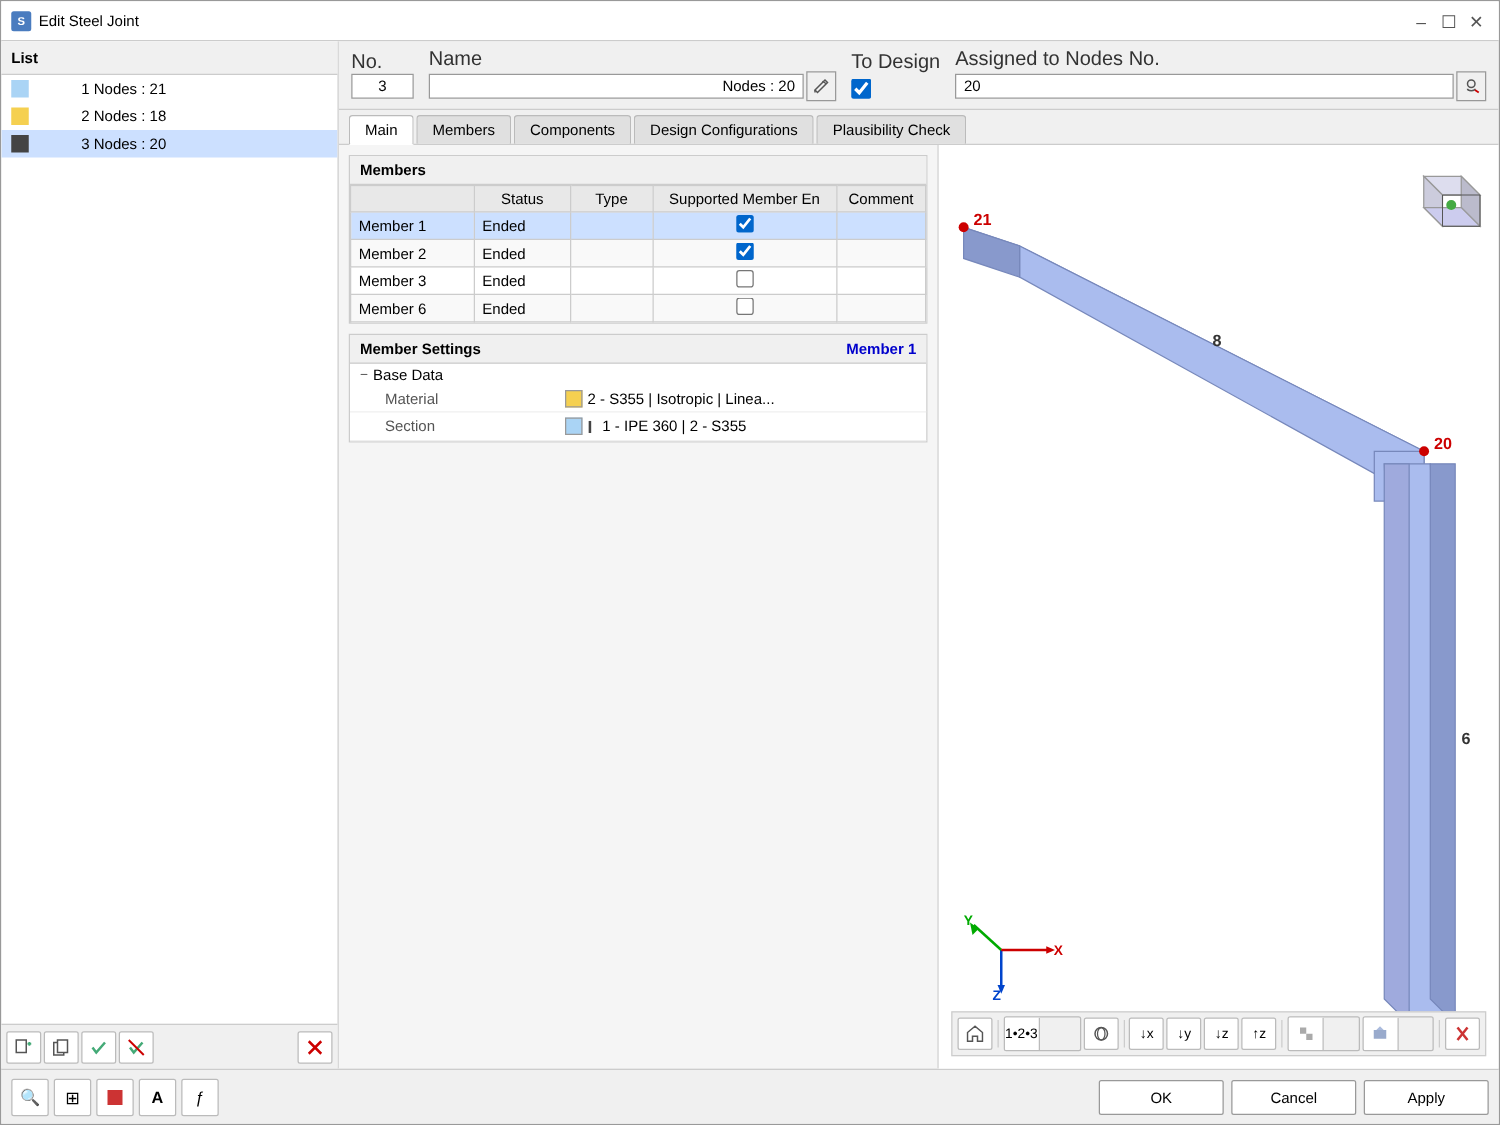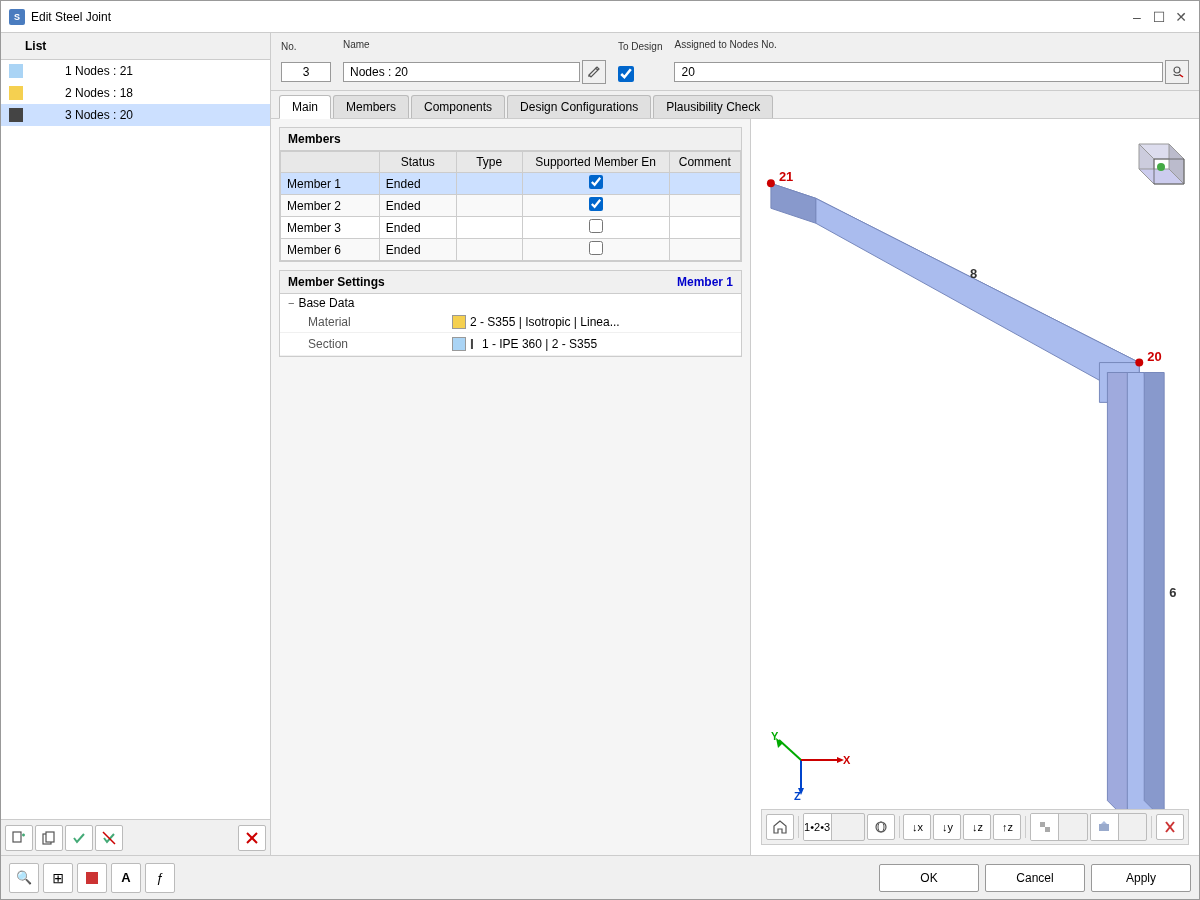--- a/index.html
+++ b/index.html
@@ -12,38 +12,38 @@
     .title-bar-icon { width: 16px; height: 16px; margin-right: 6px; background: #4a7cbf; border-radius: 2px; display: flex; align-items: center; justify-content: center; color: white; font-size: 9px; font-weight: bold; }
     .title-bar-text { flex: 1; font-size: 12px; color: #000; }
     .title-bar-buttons { display: flex; gap: 2px; }
     .title-btn { width: 20px; height: 20px; border: none; background: transparent; cursor: pointer; display: flex; align-items: center; justify-content: center; font-size: 14px; color: #555; }
 
     
     .main-content { display: flex; flex: 1; overflow: hidden; }
 
     
     .left-panel { width: 270px; background: #fff; border-right: 1px solid #ccc; display: flex; flex-direction: column; flex-shrink: 0; }
-    .list-header { padding: 6px 24px; font-weight: bold; background: #f0f0f0; border-bottom: 1px solid #ccc; }
+    .list-header { padding: 6px 8px; font-weight: bold; background: #f0f0f0; border-bottom: 1px solid #ccc; }
     .list-items { flex: 1; overflow-y: auto; }
     .list-item { display: flex; align-items: center; padding: 4px 8px; cursor: pointer; gap: 36px; }
     .list-item.selected { background: #cce0ff; }
     .list-item-color { width: 14px; height: 14px; margin-right: 6px; flex-shrink: 0; }
     .list-bottom-toolbar { height: 36px; background: #f0f0f0; border-top: 1px solid #ccc; display: flex; align-items: center; padding: 0 4px; gap: 2px; }
     .toolbar-btn { width: 28px; height: 26px; border: 1px solid #bbb; background: #fff; cursor: pointer; display: flex; align-items: center; justify-content: center; font-size: 12px; border-radius: 2px; }
     .toolbar-btn.danger { background: #fff; }
 
     
     .right-panel { flex: 1; display: flex; flex-direction: column; overflow: hidden; }
 
     
     .top-form { background: #f0f0f0; padding: 6px 10px; display: flex; align-items: center; gap: 12px; border-bottom: 1px solid #ccc; flex-shrink: 0; }
     .form-group { display: flex; flex-direction: column; }
-    .form-label { font-size: 10px; color: #333; margin-bottom: 10px; }
+    .form-label { font-size: 16px; color: #333; margin-bottom: 0; }
     .form-input { border: 1px solid #999; padding: 2px 6px; background: #fff; font-size: 12px; }
-    .form-input-wide { width: 237px; }
+    .form-input-wide { width: 300px; text-align: right; }
     .form-input-small { width: 50px; text-align: center; }
     .input-with-btn { display: flex; align-items: center; gap: 2px; }
     .input-btn { width: 24px; height: 24px; border: 1px solid #999; background: #f0f0f0; cursor: pointer; display: flex; align-items: center; justify-content: center; font-size: 11px; }
     .checkbox-group { display: flex; flex-direction: column; align-items: flex-start; }
     .to-design-checkbox { width: 16px; height: 16px; margin-top: 4px; accent-color: #0066cc; }
 
     
     .tab-bar { display: flex; background: #f0f0f0; border-bottom: 1px solid #ccc; padding: 4px 8px 0; flex-shrink: 0; }
     .tab { padding: 4px 12px; border: 1px solid #bbb; border-bottom: none; background: #e0e0e0; cursor: pointer; margin-right: 2px; border-radius: 3px 3px 0 0; font-size: 12px; }
     .tab.active { background: #fff; border-bottom: 1px solid #fff; margin-bottom: -1px; z-index: 1; }

